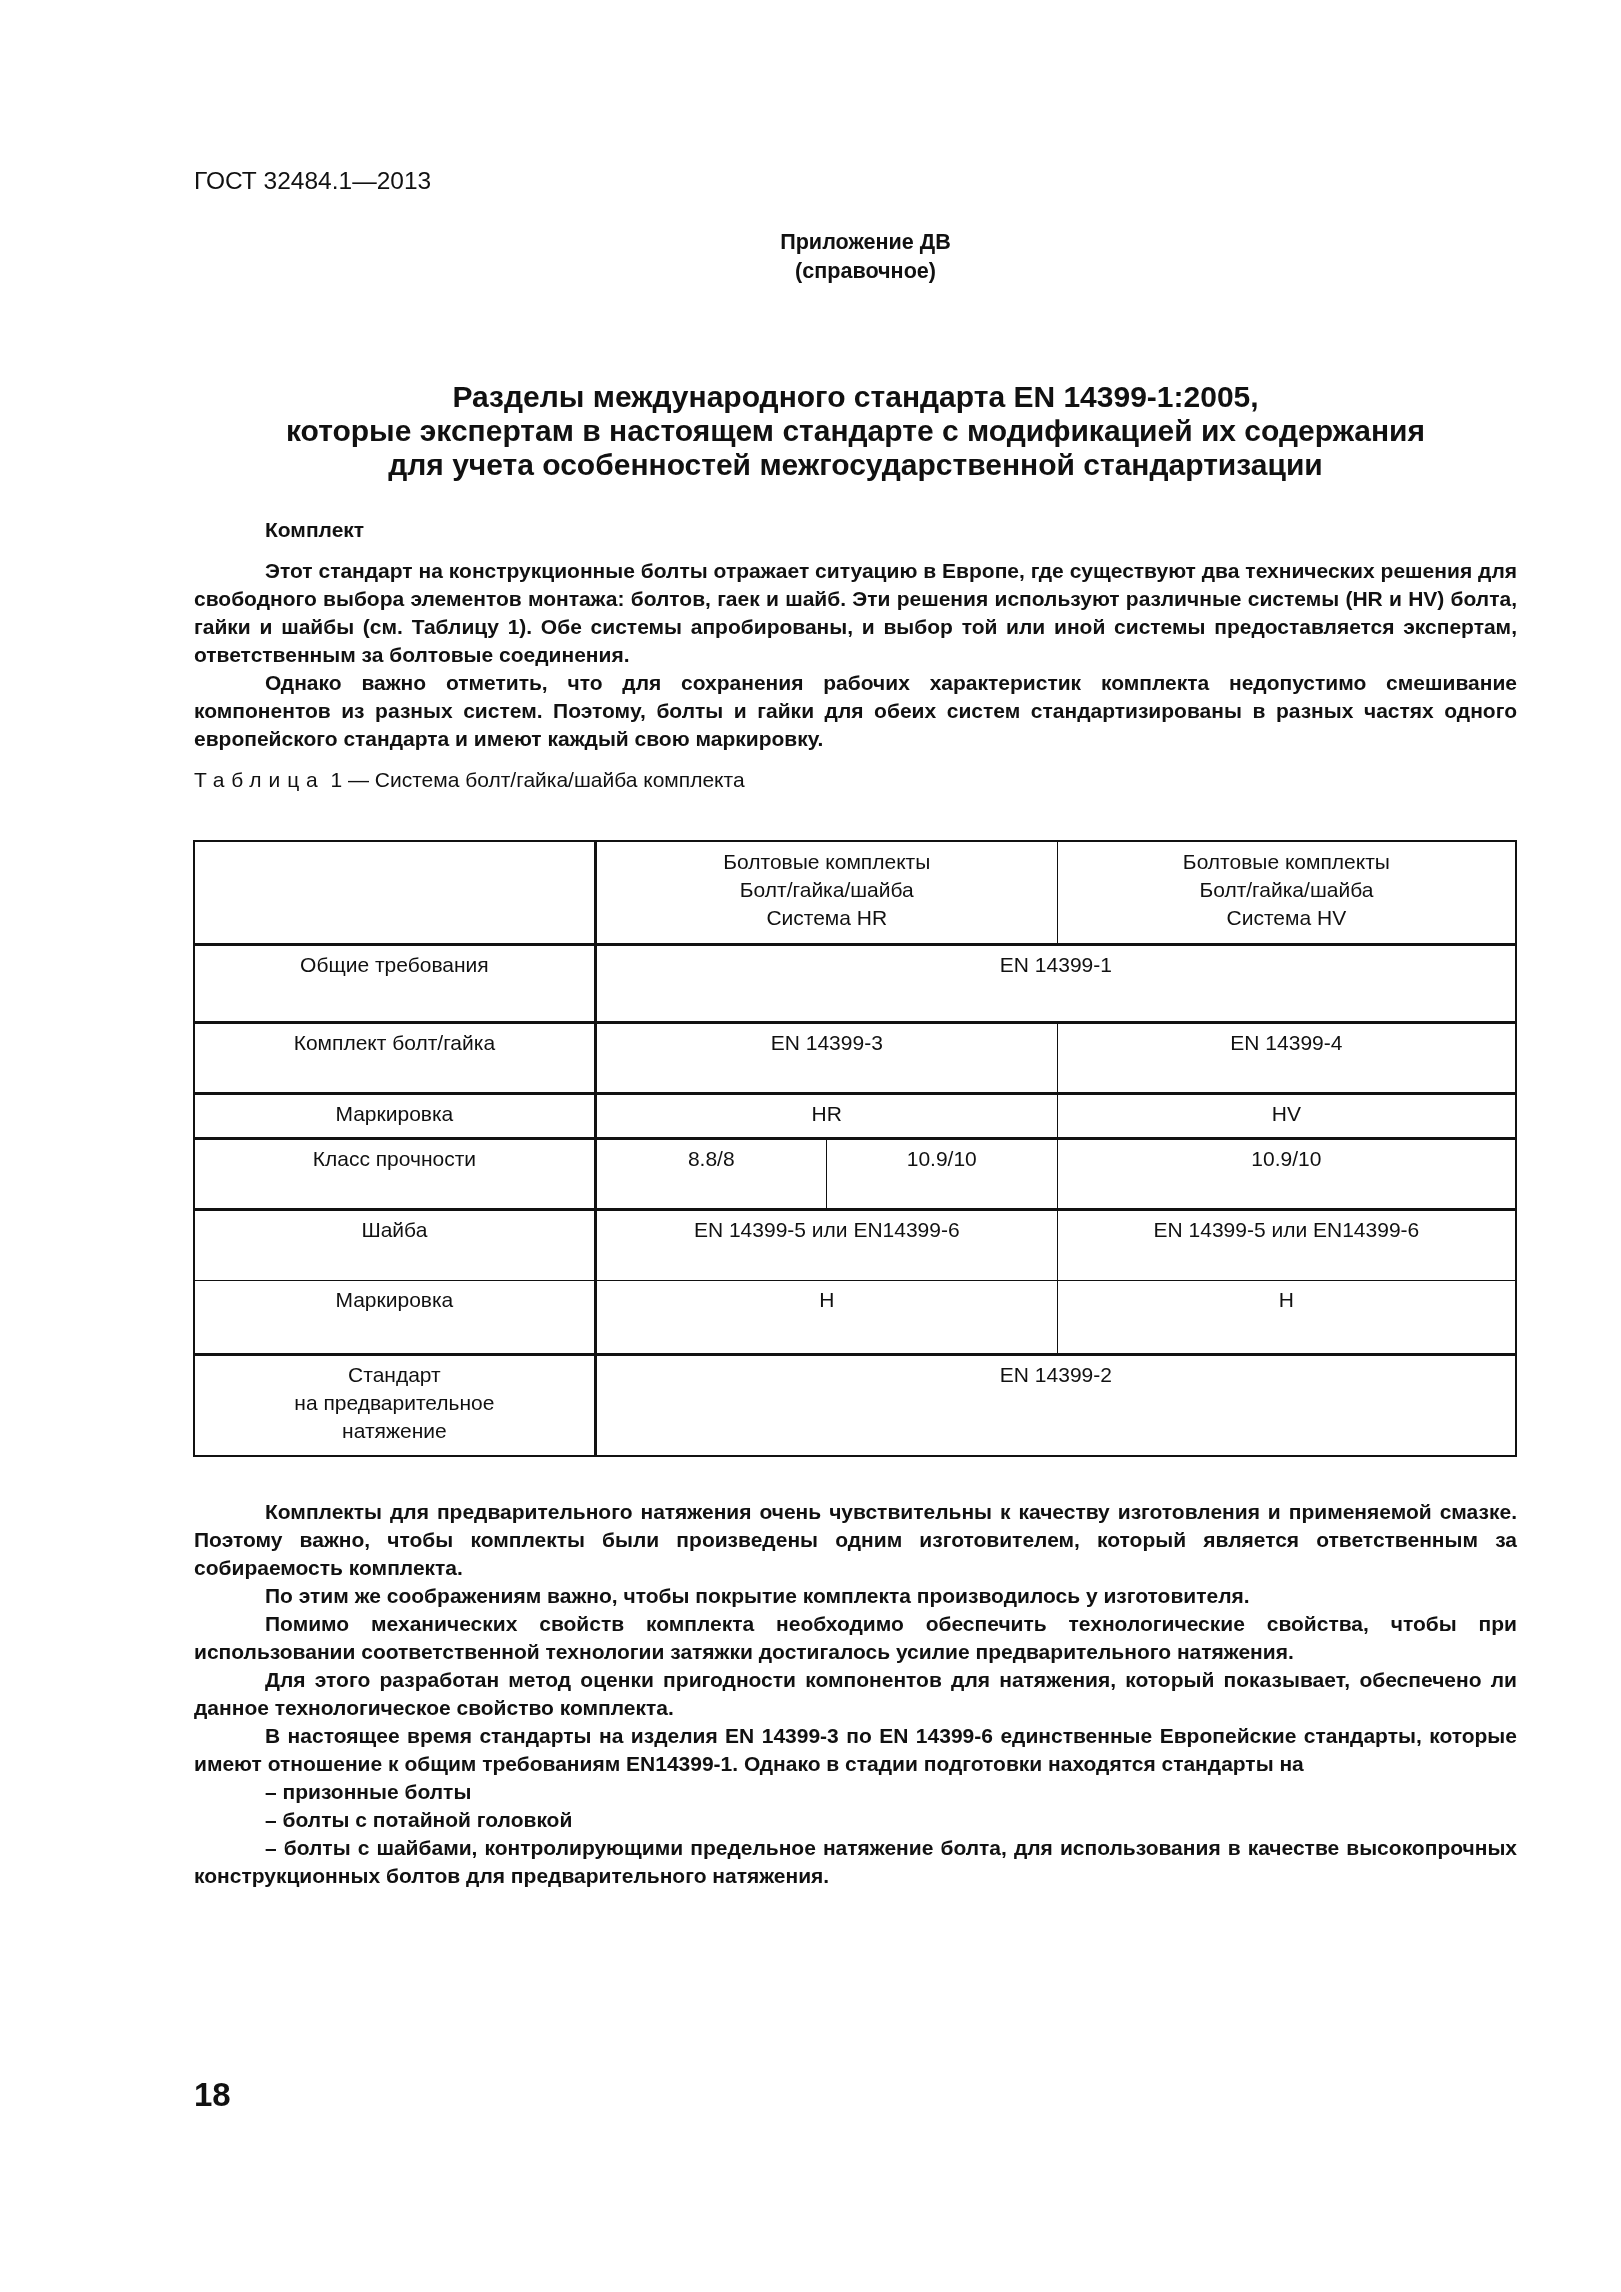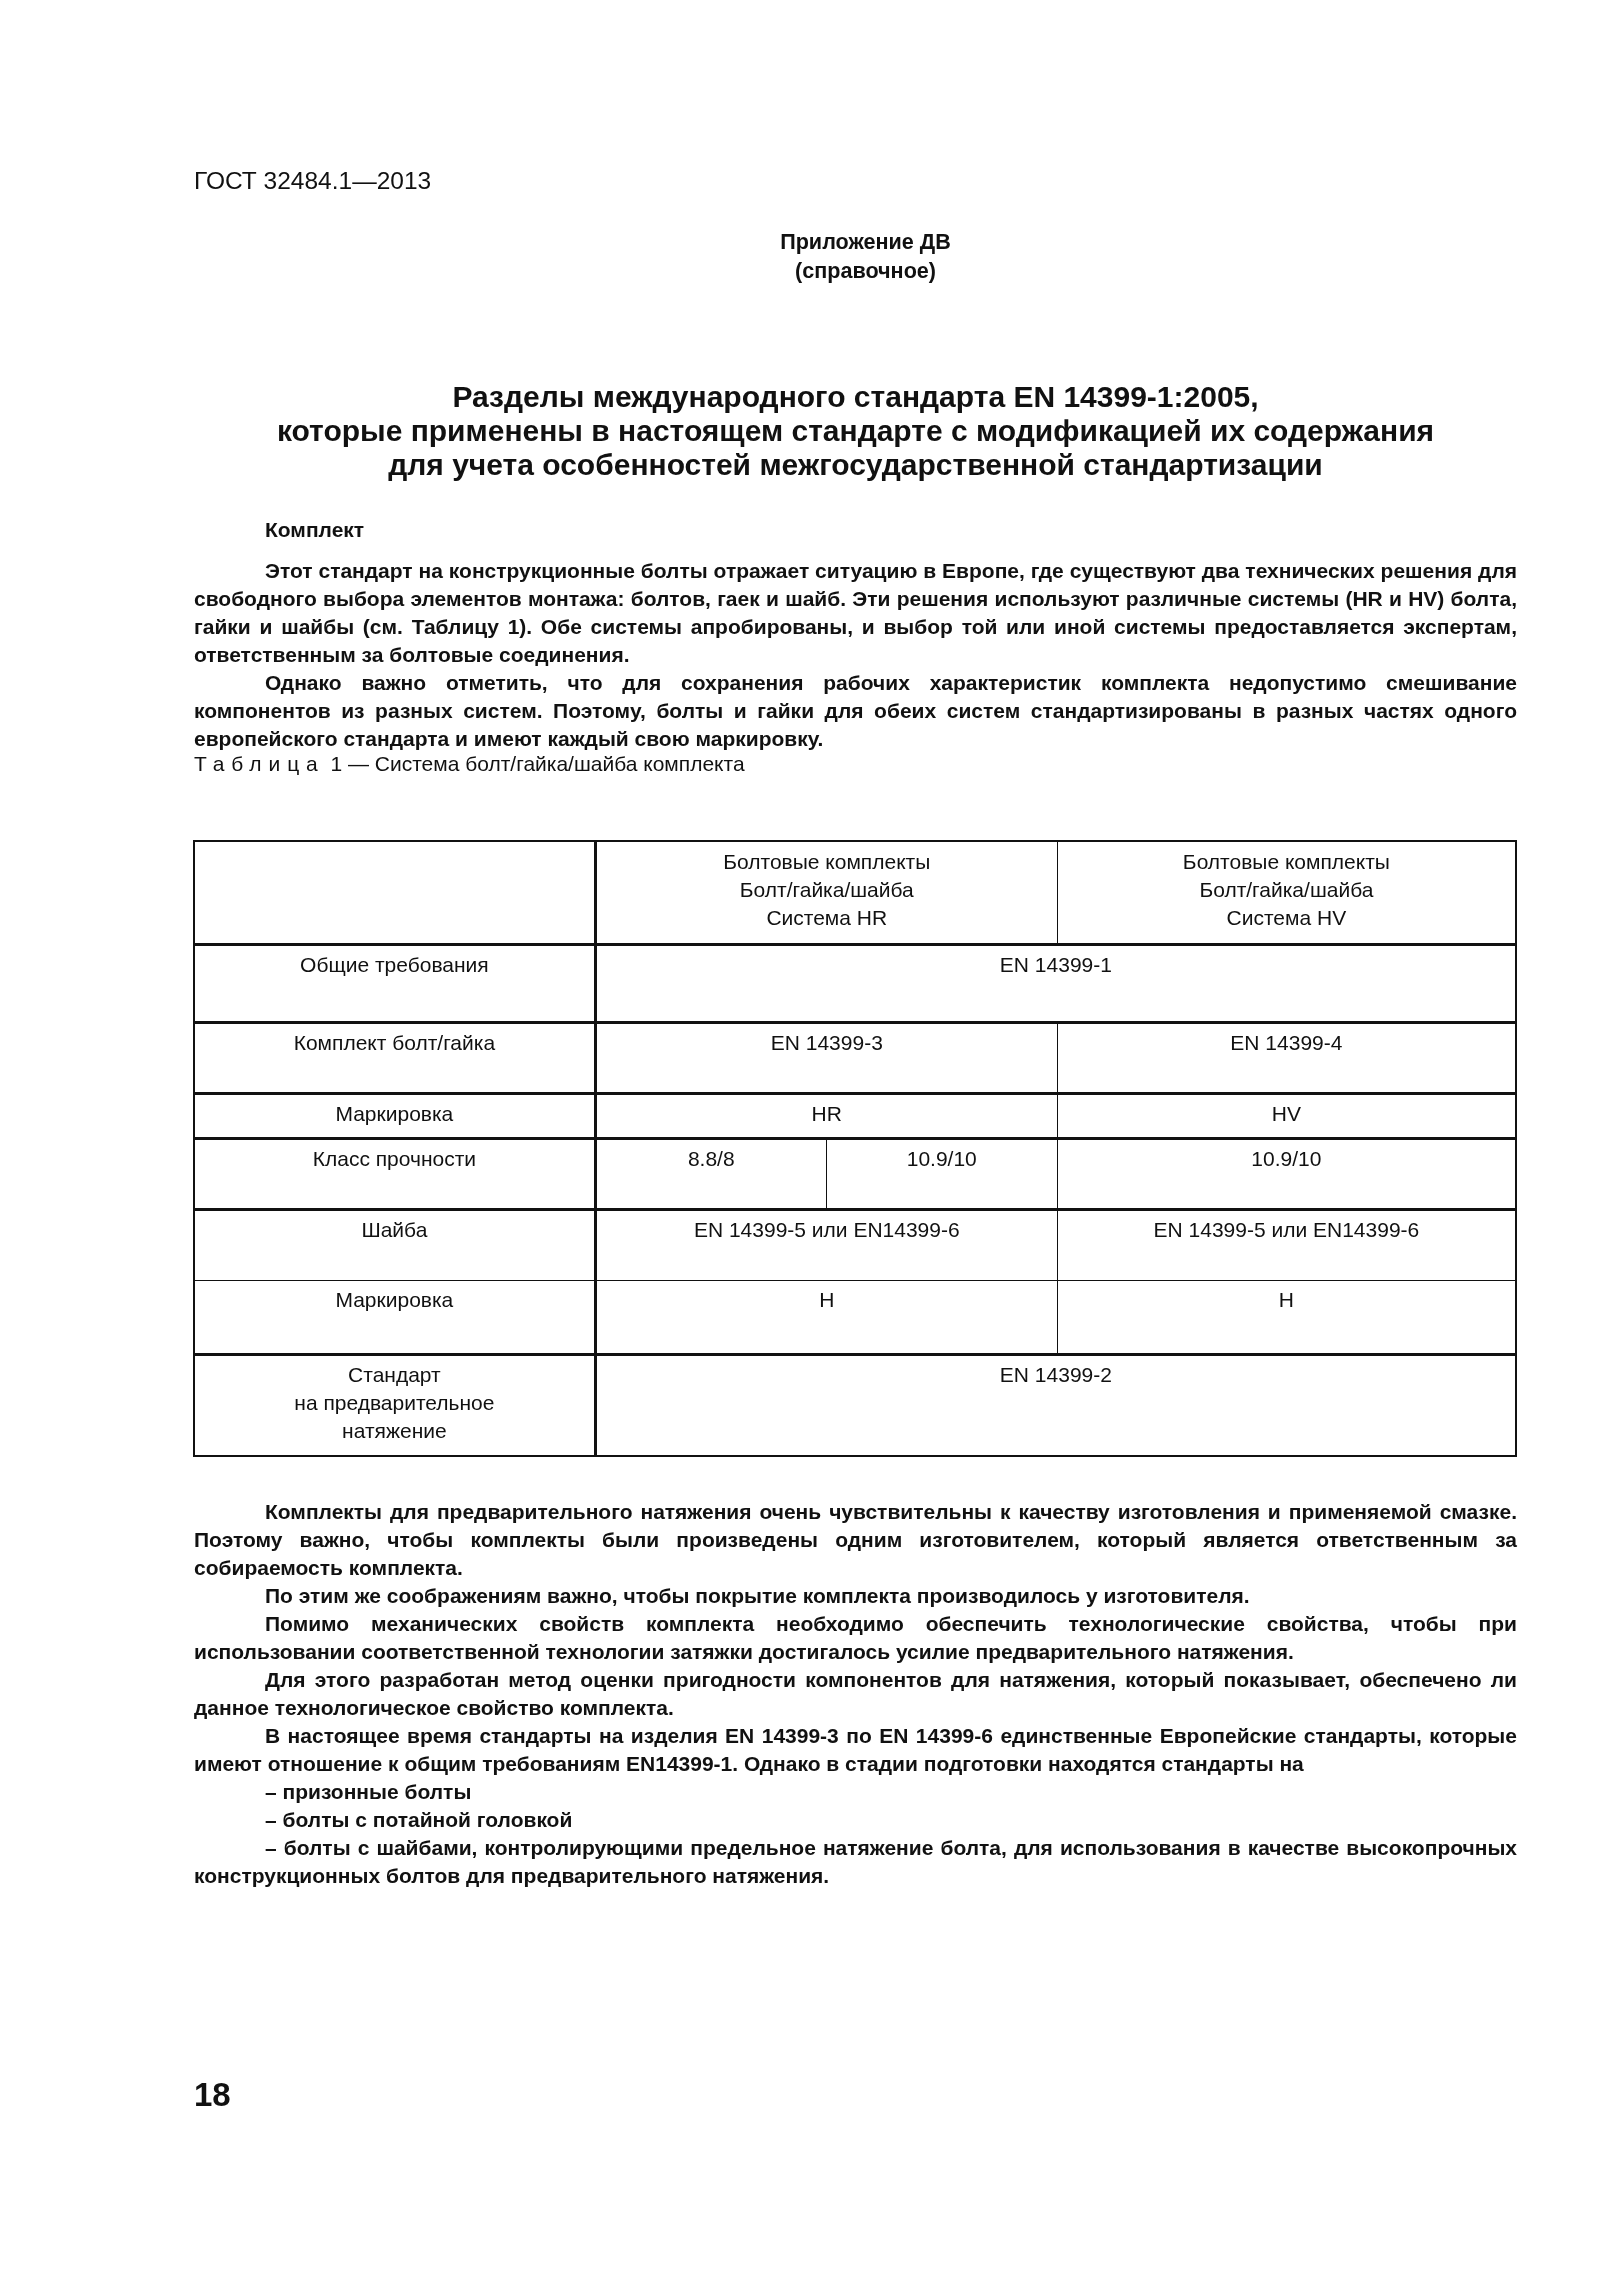--- a/index.html
+++ b/index.html
@@ -5,21 +5,21 @@
   html,body{margin:0;padding:0;background:#fff;}
   body{width:1621px;height:2293px;position:relative;font-family:"Liberation Sans",sans-serif;color:#111;}
   .page{position:absolute;left:0;top:0;width:1621px;height:2293px;}
   .doc-id{position:absolute;left:194px;top:167px;font-weight:normal;font-size:24.5px;}
   .appendix{position:absolute;left:0;width:1621px;top:227px;text-align:center;font-weight:bold;font-size:21.6px;line-height:29px;}
   .appendix div{padding-left:110px;}
   .title{position:absolute;left:194px;width:1323px;top:380px;text-align:center;font-weight:bold;font-size:30px;line-height:34px;}
   .body{position:absolute;left:194px;width:1323px;font-size:21px;line-height:28px;text-align:justify;}
   .body p{margin:0;text-indent:71px;font-weight:bold;}
   .intro-head{position:absolute;left:265px;top:518px;font-weight:bold;font-size:21px;}
-  .caption{position:absolute;left:194px;top:752px;font-size:21px;}
+  .caption{position:absolute;left:194px;top:768px;font-size:21px;}
   .caption .sp{letter-spacing:6.9px;}
   table.t1{position:absolute;left:193px;top:840px;width:1324px;border-collapse:collapse;font-size:21px;}
   table.t1 td{border:1.5px solid #111;text-align:center;vertical-align:top;padding:5.9px 3.9px 0;line-height:28px;}
   table.t1 td.c0{border-right:3.9px solid #111;width:391px;}
   table.t1 tr.thick td{border-bottom:3.4px solid #111;}
   table.t1{border:2px solid #111;}
   .bullets p{text-indent:71px;}
   .page-num{position:absolute;left:194px;top:2076px;font-weight:bold;font-size:33px;}
 </style>
 </head>
@@ -28,21 +28,21 @@
 <div class="page">
   <div class="doc-id">ГОСТ 32484.1—2013</div>
 
   <div class="appendix">
     <div>Приложение ДВ</div>
     <div>(справочное)</div>
   </div>
 
   <div class="title">
     <div>Разделы международного стандарта EN 14399-1:2005,</div>
-    <div>которые применены в настоящем стандарте с модификацией их содержания</div>
+    <div>которые экспертам в настоящем стандарте с модификацией их содержания</div>
     <div>для учета особенностей межгосударственной стандартизации</div>
   </div>
 
   <div class="intro-head">Комплект</div>
 
   <div class="body" style="top:557px;">
     <p>Этот стандарт на конструкционные болты отражает ситуацию в Европе, где существуют два технических решения для свободного выбора элементов монтажа: болтов, гаек и шайб. Эти решения используют различные системы (HR и HV) болта, гайки и шайбы (см. Таблицу 1). Обе системы апробированы, и выбор той или иной системы предоставляется экспертам, ответственным за болтовые соединения.</p>
     <p>Однако важно отметить, что для сохранения рабочих характеристик комплекта недопустимо смешивание компонентов из разных систем. Поэтому, болты и гайки для обеих систем стандартизированы в разных частях одного европейского стандарта и имеют каждый свою маркировку.</p>
   </div>
 

